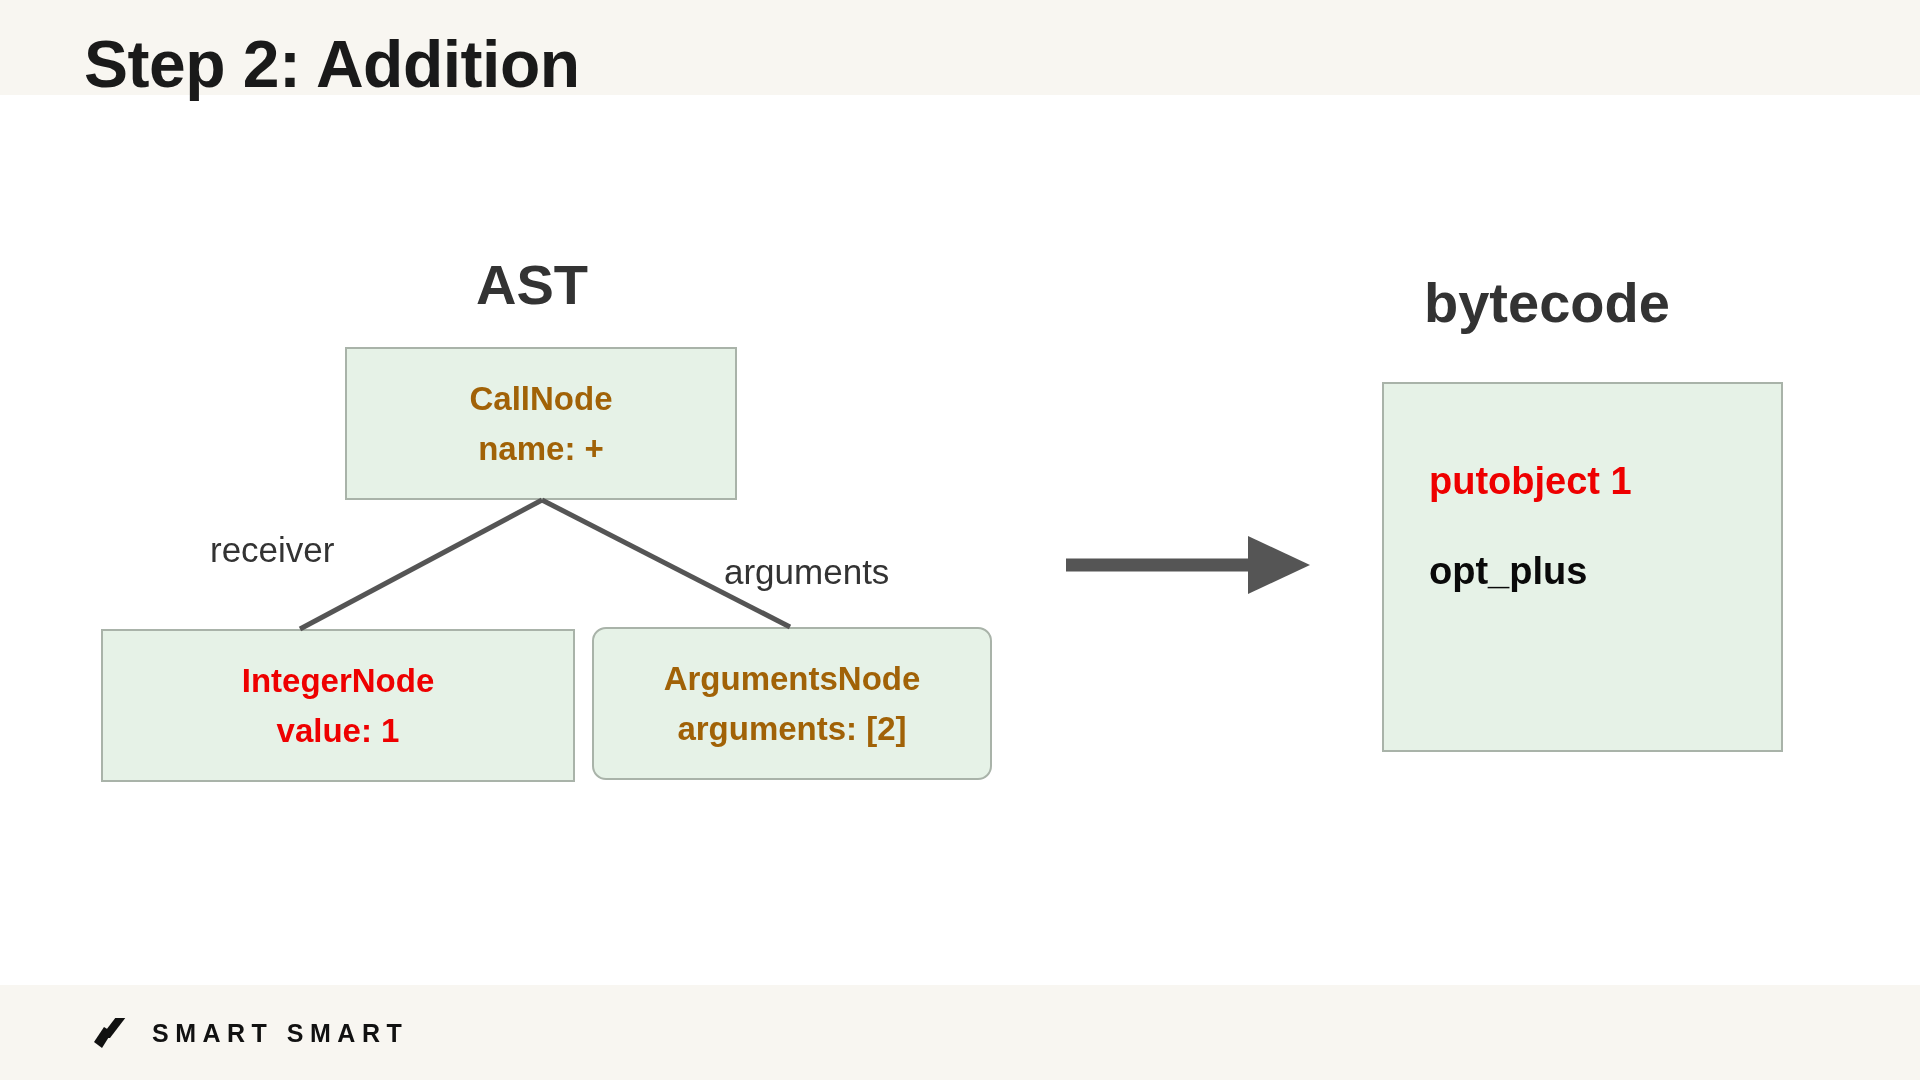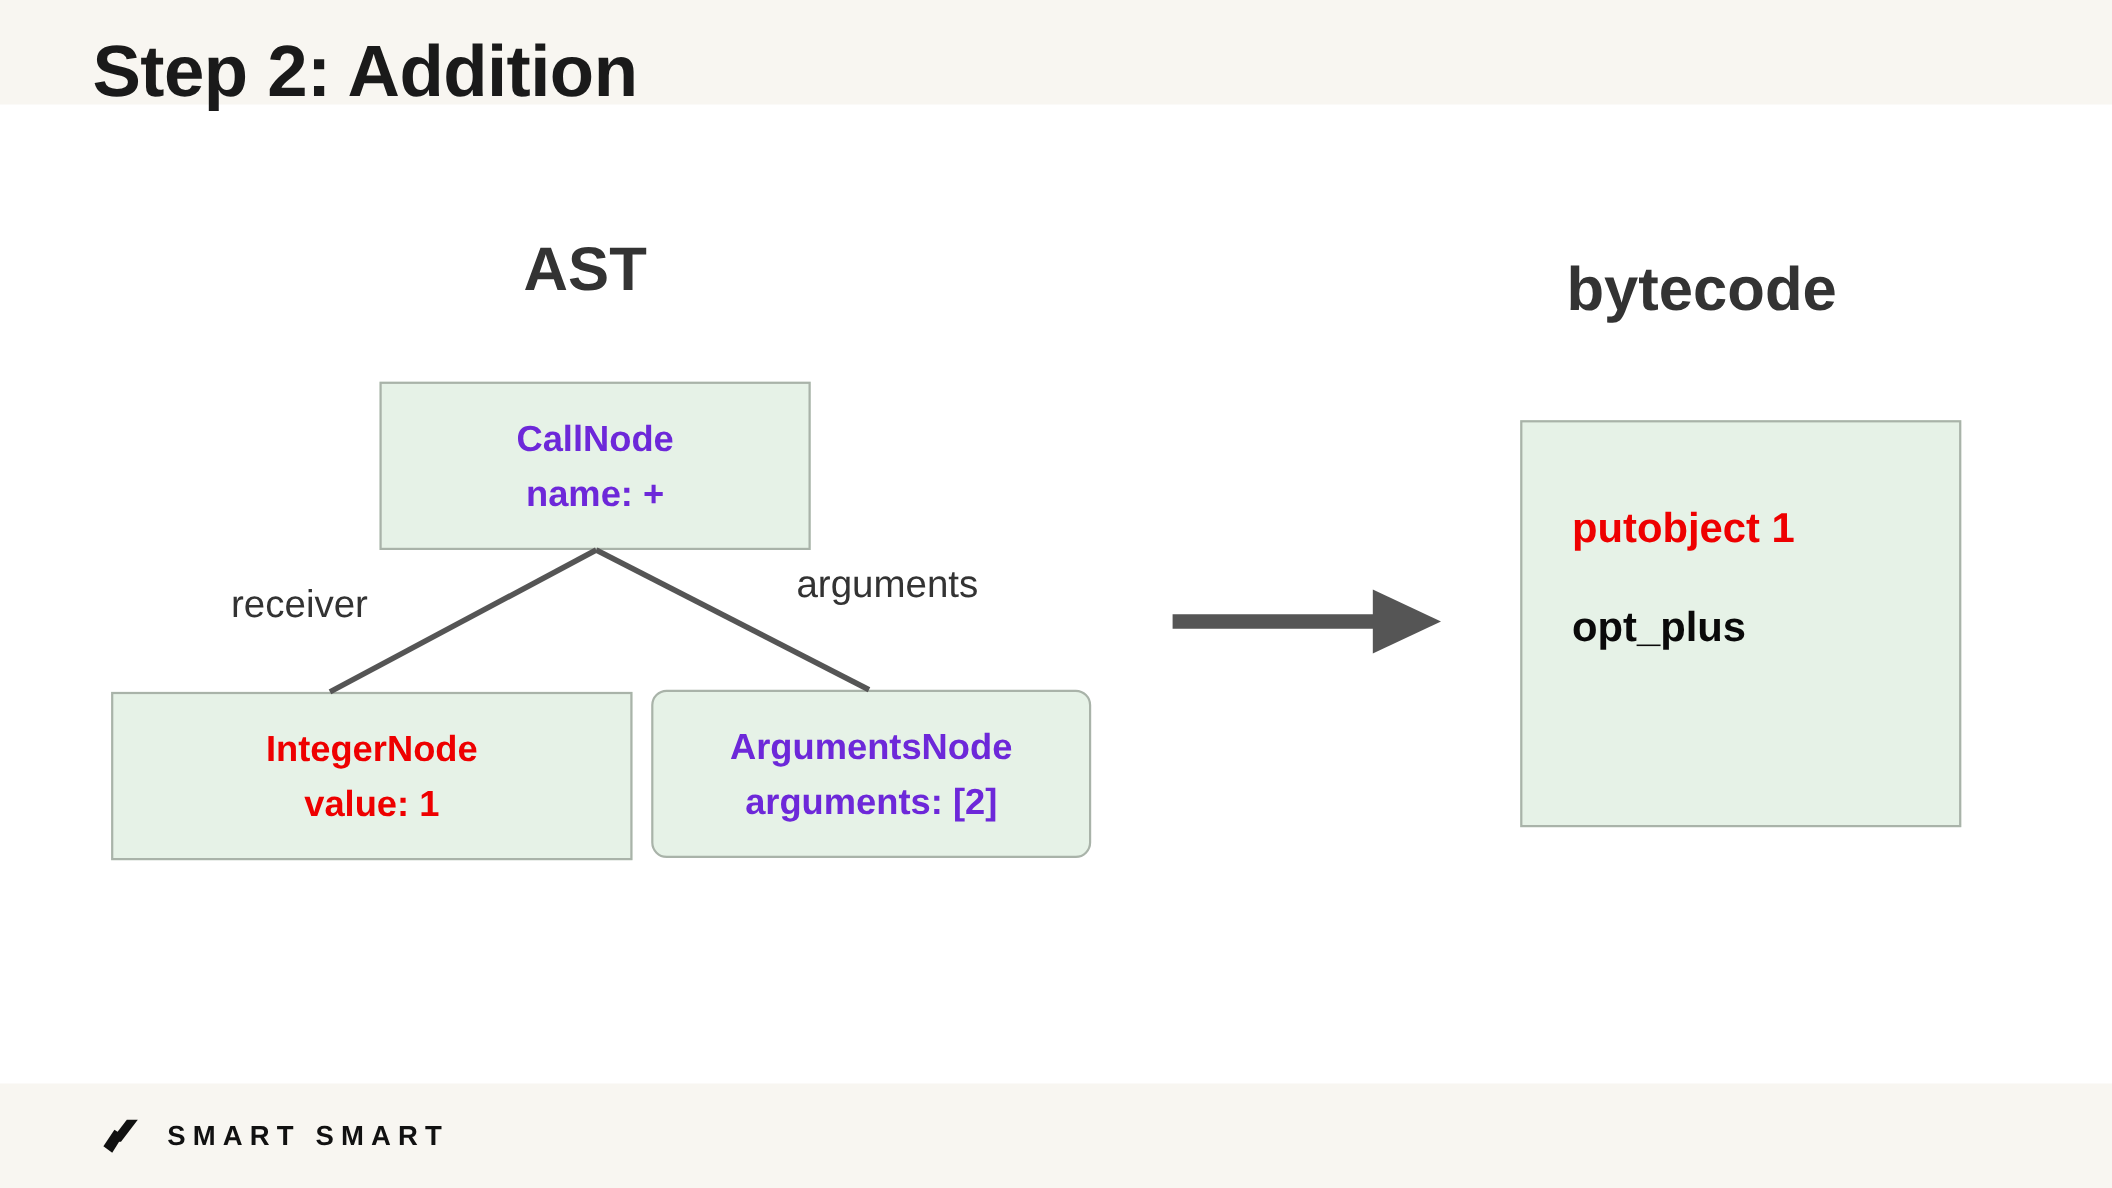--- a/index.html
+++ b/index.html
@@ -68,41 +68,42 @@
     white-space: nowrap;
   }
 
   
   .section-heading {
     position: absolute;
     font-size: 56px;
     font-weight: 700;
     color: #333333;
     white-space: nowrap;
+    margin-top: 40px;
   }
   .heading-ast   { left: 476px; top: 212px; }
   .heading-bytecode { left: 1424px; top: 230px; }
 
   
   .node-box {
     position: absolute;
     background: #e6f2e7;
     border: 2px solid #a9b3a9;
     box-sizing: border-box;
     display: flex;
     flex-direction: column;
     align-items: center;
     justify-content: center;
     text-align: center;
   }
   .node-line {
     font-size: 33px;
     font-weight: 700;
     line-height: 50px;
-    color: #6d28d9;
+    color: #a16207;
     white-space: nowrap;
   }
   .node-line.red { color: #ee0000; }
 
   .box-callnode      { left: 345px; top: 347px;  width: 392px; height: 153px; }
   .box-integernode   { left: 101px; top: 629px;  width: 474px; height: 153px; }
   .box-argumentsnode { left: 592px; top: 627px;  width: 400px; height: 153px; border-radius: 14px; }
 
   
   .box-bytecode {
@@ -126,21 +127,21 @@
 
   
   .edge-label {
     position: absolute;
     font-size: 35px;
     font-weight: 400;
     color: #333333;
     white-space: nowrap;
   }
   .label-receiver  { left: 210px; top: 530px; }
-  .label-arguments { left: 724px; top: 512px; }
+  .label-arguments { left: 724px; top: 552px; }
 
   
   .overlay {
     position: absolute;
     left: 0; top: 0;
     width: 1920px; height: 1080px;
     pointer-events: none;
   }
 </style>
 </head>

